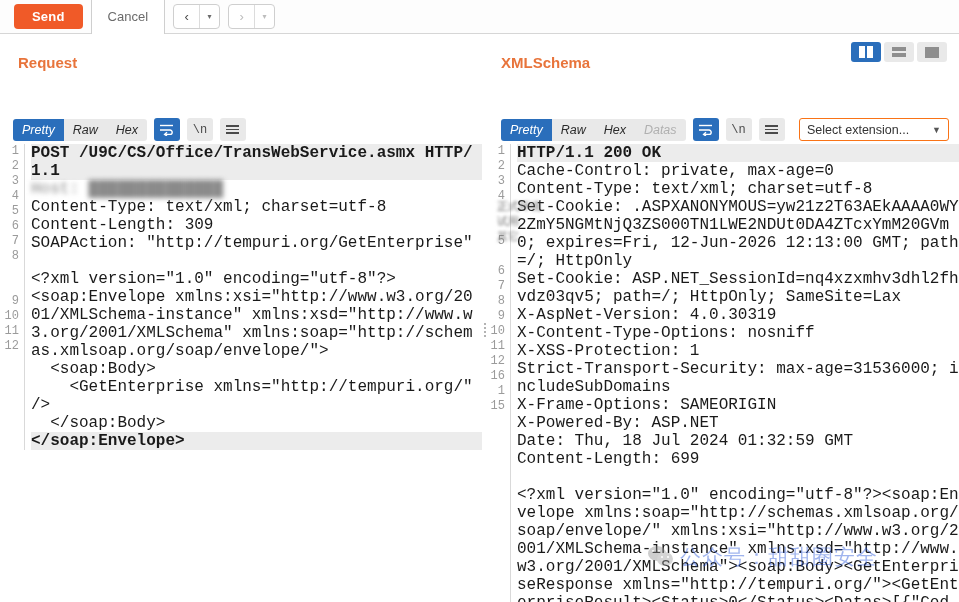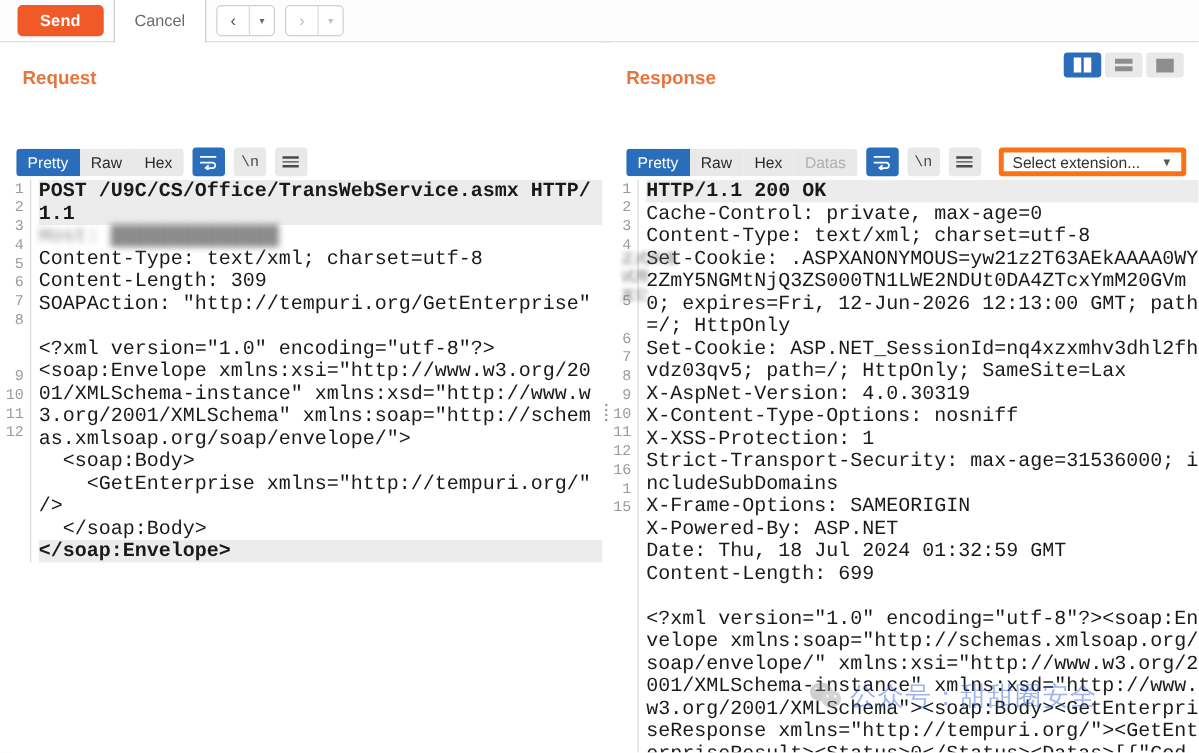--- a/index.html
+++ b/index.html
@@ -69,41 +69,41 @@
   .lt.active .g i { background: #ffffff; }
   .lt-vsplit i { width: 6px; height: 12px; }
   .lt-hsplit i { width: 14px; height: 4px; }
   .lt-hsplit .g { flex-direction: column; }
   .lt-single i { width: 14px; height: 11px; }
 
   
   .fmtbar { position: absolute; top: 84px; display: flex; align-items: center; gap: 7px; }
   .pane-req .fmtbar { left: 13px; }
   .pane-res .fmtbar { left: 12px; }
-  .seg { display: flex; border-radius: 3px; overflow: hidden; }
+  .seg { display: flex; border-radius: 3px; overflow: hidden; font-style: italic; }
   .seg .tab {
     font-size: 12.5px; padding: 4px 9px; cursor: pointer;
     background: #e9e9e9; color: #2b2b2b;
   }
   .seg .tab.active { background: #2a6ebb; color: #ffffff; }
   .seg .tab.disabled { color: #b0b0b0; cursor: default; }
   .iconbtn {
     width: 26px; height: 23px; border-radius: 3px; background: #e9e9e9;
     display: flex; align-items: center; justify-content: center; cursor: pointer;
     color: #4a4a4a; font-size: 12px;
   }
   .iconbtn.active { background: #2a6ebb; color: #ffffff; }
   .iconbtn.nl { font-size: 12px; font-family: "Liberation Mono", monospace; }
   .hamb { display:flex; flex-direction:column; gap:2px; }
   .hamb i { display:block; width: 13px; height: 1.6px; background: currentColor; }
 
   
   .ext-select {
     position: absolute; top: 84px; right: 10px; width: 150px; height: 23px;
-    border: 4px solid #f97316; border-radius: 3px; background: #ffffff;
+    border: 1px solid #f97316; border-radius: 3px; background: #ffffff;
     display: flex; align-items: center; justify-content: space-between;
     padding: 0 7px; font-size: 12.5px; color: #333333; cursor: pointer; gap: 13px;
   }
   .ext-select .caret { font-size: 9px; color: #555555; }
 
   
   .editor {
     position: absolute; top: 110px; bottom: 0; left: 0; right: 0;
     overflow: hidden; background: #ffffff;
     font-family: "Liberation Mono", monospace;
@@ -258,21 +258,21 @@
     <div class="divider">
       <div class="dots">
         <i></i>
           <i></i>
           <i></i>
           <i></i>
       </div>
     </div>
 
     <div class="pane pane-res">
-      <div class="pane-title">Response</div>
+      <div class="pane-title">XMLSchema</div>
 
       <div class="layout-toggles">
         <span class="lt lt-vsplit active">
           <span class="g">
               <i></i>
               <i></i>
             </span>
         </span>
         <span class="lt lt-hsplit">
           <span class="g">

